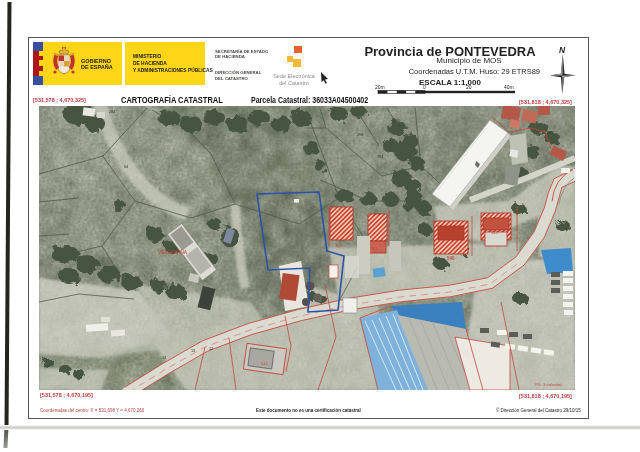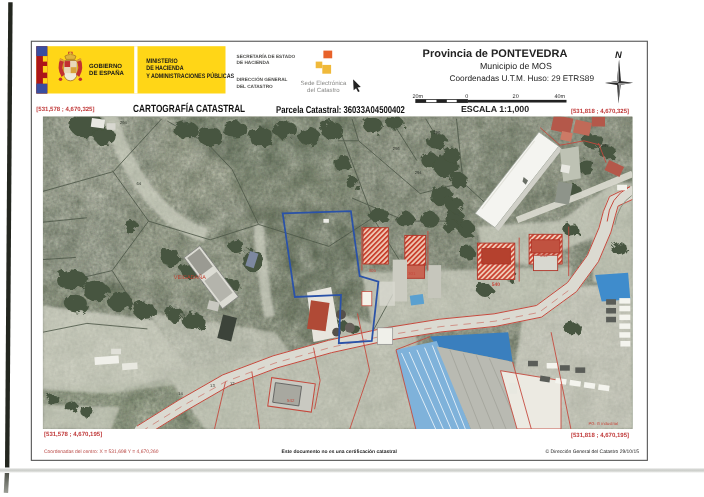--- a/index.html
+++ b/index.html
@@ -51,24 +51,24 @@
 
 <div class="abs" style="left:294px;top:46px;width:8px;height:7px;background:#e8622a;"></div>
 <div class="abs" style="left:287px;top:56px;width:6px;height:6px;background:#f0b93a;"></div>
 <div class="abs" style="left:293px;top:59px;width:8px;height:8px;background:#f0b93a;"></div>
 <div class="abs" style="left:268px;top:73px;font-size:5.5px;color:#8a8a88;line-height:6.5px;text-align:center;width:52px;white-space:nowrap;">Sede Electrónica<br>del Catastro</div>
 
 <svg class="abs" style="left:320px;top:72px;" width="10" height="12" viewBox="0 0 10 12">
     <path d="M1 0 L8 7 L5 7.5 L7 11 L5.5 11.7 L3.7 8.2 L1.5 10 Z" fill="#222"></path>
   </svg>
 
-<div class="abs" style="left:360px;top:44px;width:180px;text-align:center;font-size:10px;font-weight:bold;color:#222;">Provincia de PONTEVEDRA</div>
+<div class="abs" style="left:360px;top:44px;width:180px;text-align:center;font-size:13px;font-weight:bold;color:#222;">Provincia de PONTEVEDRA</div>
 <div class="abs" style="left:379px;top:56px;width:180px;text-align:center;font-size:8px;font-weight:normal;color:#222;">Municipio de MOS</div>
 <div class="abs" style="left:360px;top:67px;width:180px;text-align:right;font-size:7.5px;color:#222;">Coordenadas U.T.M. Huso: 29 ETRS89</div>
-<div class="abs" style="left:360px;top:78px;width:180px;text-align:center;font-size:8px;font-weight:bold;color:#222;margin-top:17px;">ESCALA 1:1,000</div>
+<div class="abs" style="left:360px;top:78px;width:180px;text-align:center;font-size:8px;font-weight:bold;color:#222;">ESCALA 1:1,000</div>
 
 <svg class="abs" style="left:374px;top:83px;" width="146" height="12" viewBox="0 0 146 12">
  <text x="1" y="6" font-size="5" fill="#222">20m</text>
  <text x="49" y="6" font-size="5" fill="#222">0</text>
  <text x="92" y="6" font-size="5" fill="#222">20</text>
  <text x="130" y="6" font-size="5" fill="#222">40m</text>
  <g>
   <rect x="4" y="7.5" width="47" height="2.8" fill="#fff" stroke="#222" stroke-width="0.7"></rect>
   <rect x="4" y="7.5" width="9.4" height="2.8" fill="#222"></rect>
       <rect x="22.8" y="7.5" width="9.4" height="2.8" fill="#222"></rect>

